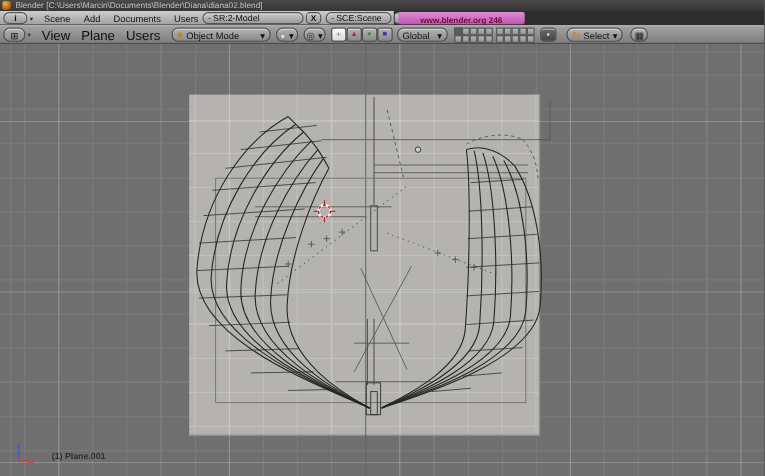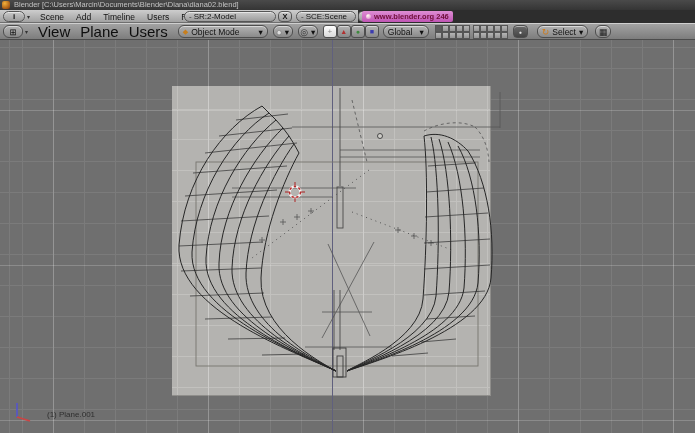--- a/index.html
+++ b/index.html
@@ -39,36 +39,37 @@
     white-space:nowrap;
   }
   .btn .dash{font-size:8px;color:#333;}
   .xbtn{width:14px;justify-content:center;padding:0;border-radius:4px;font-size:7.5px;font-weight:bold;}
   .logo-btn{width:22px;justify-content:center;border-radius:7px;font-weight:bold;font-size:8px;}
   .drop-arrow{font-size:6px;color:#d0d0d0;margin-left:2px;color:#333;}
   .weblink{
     height:11px;display:inline-flex;align-items:center;gap:3px;
     background:linear-gradient(#de8ed4,#c055b4);
     border-radius:2px;color:#6e0e38;font-size:7.5px;font-weight:bold;
-    padding:0 4px;
+    padding:0 20px;
+    flex-direction:column;
   }
   .weblink .dot{width:5px;height:5px;border-radius:50%;
     background:radial-gradient(circle at 35% 30%,#ffe,#d877c8);}
   .stats{
     position:absolute;left:430px;top:0;height:13px;line-height:13px;
     color:#d6d6d6;font-size:7.5px;white-space:nowrap;
   }
   
   .header2{
     position:absolute;top:23px;left:0;right:0;height:17px;box-sizing:border-box;
     background:linear-gradient(#a2a2a2,#7d7d7d);
     border-top:1px solid #cfcfcf;border-bottom:1px solid #4c4c4c;
     display:flex;align-items:center;padding-left:3px;
   }
-  .h2menu{font-size:15px;color:#0e0e0e;margin:0 5px;}
+  .h2menu{font-size:12px;color:#0e0e0e;margin:0 5px;}
   .btn2{
     height:13px;box-sizing:border-box;border:1px solid #4e4e4e;border-radius:6px;
     background:linear-gradient(#b3b3b3,#8a8a8a);
     display:inline-flex;align-items:center;gap:3px;
     font-size:8.5px;color:#101010;padding:4px 4px;
     box-shadow:inset 0 1px 0 rgba(255,255,255,.5);white-space:nowrap;
   }
   .iconbtn{width:20px;justify-content:center;padding:0 2px;}
   .manip{width:14px;justify-content:center;padding:0;border-radius:3px;}
   .manip.hand{background:linear-gradient(#fdfdfd,#d9d9d9);}
@@ -91,21 +92,21 @@
       repeating-linear-gradient(90deg,#c2c1be 0 1px,transparent 1px 31px),
       repeating-linear-gradient(0deg,#c2c1be 0 1px,transparent 1px 31px);
     background-position:5px 24px;
     border-right:1px solid #8f8e8b;border-bottom:1px solid #8f8e8b;
   }
   .gridline-v{position:absolute;top:0;bottom:0;width:1px;background:rgba(255,255,255,.20);}
   .gridline-h{position:absolute;left:0;right:0;height:1px;background:rgba(255,255,255,.20);}
   .axis-z{position:absolute;top:0;bottom:0;left:332px;width:1px;background:#60607e;}
   .wire-svg{position:absolute;left:0;top:0;}
   .obj-label{
-    position:absolute;left:47px;top:370px;font-size:8px;color:#2e2e2e;white-space:nowrap;
+    position:absolute;left:47px;top:370px;font-size:8px;color:#2e2e2e;white-space:nowrap;font-weight:bold;
   }
 </style>
 </head>
 <body>
 
 <div class="screen">
 
   <div class="titlebar">
     <span class="app-icon"></span>
     <span>Blender [C:\Users\Marcin\Documents\Blender\Diana\diana02.blend]</span>
@@ -117,21 +118,21 @@
     <div class="h1-item" style="left:3px;">
       <span class="btn logo-btn">
         <span>i</span>
       </span>
       <span class="drop-arrow">▾</span>
     </div>
 
     <div class="h1-item" style="left:38px;gap:8px;">
       <span class="menu-label">Scene</span>
       <span class="menu-label">Add</span>
-      <span class="menu-label">Timeline</span>
+      <span class="menu-label">Documents</span>
       <span class="menu-label">Users</span>
       <span class="menu-label">Render</span>
       <span class="menu-label">Help</span>
     </div>
 
     <div class="h1-item" style="left:184px;gap:2px;">
       <span class="btn" style="width:92px;">
         <span class="dash">-</span>
         <span>SR:2-Model</span>
       </span>

